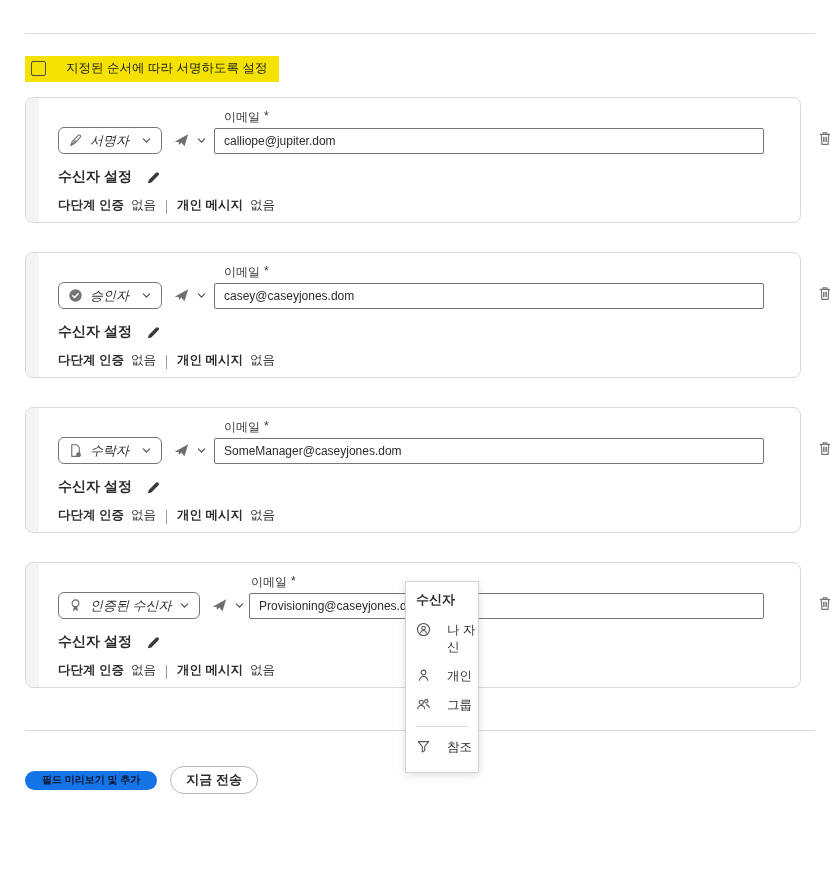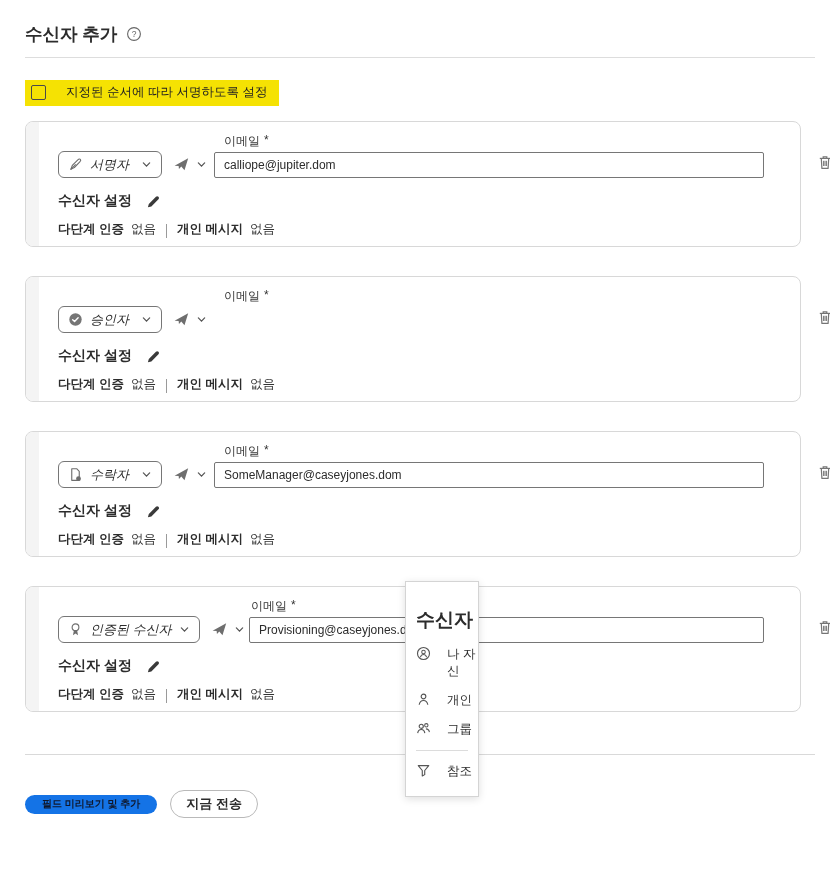--- a/index.html
+++ b/index.html
@@ -75,21 +75,21 @@
   .trash-btn{margin-left:14px;margin-top:31px;background:none;border:none;padding:2px;cursor:pointer;line-height:0;}
 
   
   .type-menu{
     position:absolute;left:405px;top:581px;width:74px;
     background:#fff;border:1px solid #d4d4d4;
     box-shadow:0 2px 8px rgba(0,0,0,.13);
     box-sizing:border-box;
     padding:9px 0 4px 10px;z-index:20;
   }
-  .menu-header{font-size:19px;font-weight:700;margin:16px 0 13px 0;}
+  .menu-header{font-size:13px;font-weight:700;margin:0 0 13px 0;}
   .menu-item{display:flex;align-items:flex-start;gap:16px;font-size:12.5px;margin-bottom:12px;cursor:pointer;}
   .menu-divider{border:none;border-top:1px solid #dcdcdc;margin:12px 10px 12px 0;}
 
   
   .add-row{position:relative;height:26px;margin-top:4px;}
   .add-line{position:absolute;left:0;right:0;top:13px;border-top:1px solid #d9d9d9;}
   .add-btn{
     position:absolute;left:50%;top:1px;transform:translateX(-50%);
     width:24px;height:24px;border:none;border-radius:6px;
     background:#d9d9d9;padding:0;cursor:pointer;line-height:0;
@@ -108,29 +108,20 @@
     background:#fff;color:#2c2c2c;font-size:13px;font-weight:700;
     font-family:inherit;cursor:pointer;
   }
   .icon{display:inline-flex;line-height:0;flex:0 0 auto;}
 </style>
 </head>
 <body>
 
 <div class="page">
 
-  <div class="title-row">
-    <h1 class="page-title">수신자 추가</h1>
-    <span class="icon">
-      <svg width="16" height="16" viewBox="0 0 16 16">
-          <circle cx="8" cy="8" r="6.4" fill="none" stroke="#666" stroke-width="1.1"></circle>
-          <text x="8" y="11" text-anchor="middle" font-size="8.5" fill="#666" font-family="Liberation Sans,sans-serif">?</text>
-        </svg>
-    </span>
-  </div>
   <hr class="top-divider">
 
   <div class="order-box">
     <span class="checkbox"></span>
     <span class="order-label">지정된 순서에 따라 서명하도록 설정</span>
   </div>
 
   <div class="cards">
 
     <div class="card-row">
@@ -225,20 +216,21 @@
                   <path d="M1.5 9.2 L14.3 2.2 L10.8 13.4 L7.8 9.9 L5.6 12.3 L5.3 9.3 Z" fill="#6e6e6e"></path>
                 </svg>
             </span>
             <span class="icon">
               <svg width="11" height="11" viewBox="0 0 14 14">
                   <path d="M3 5l4 4 4-4" fill="none" stroke="#555" stroke-width="1.6" stroke-linecap="round"></path>
                 </svg>
             </span>
           </div>
         </div>
+        <input class="email-input" type="text" value="casey@caseyjones.dom" style="">
         <div class="settings-row">
           <span class="settings-label">수신자 설정</span>
           <span class="icon">
             <svg width="15" height="15" viewBox="0 0 16 16">
                 <path d="M2 14.2 L3 10.6 L10.6 3 A1.9 1.9 0 0 1 13.3 5.7 L5.7 13.3 Z" fill="#3a3a3a"></path>
               </svg>
           </span>
         </div>
         <div class="meta-row">
           <span class="meta-label">다단계 인증</span>

